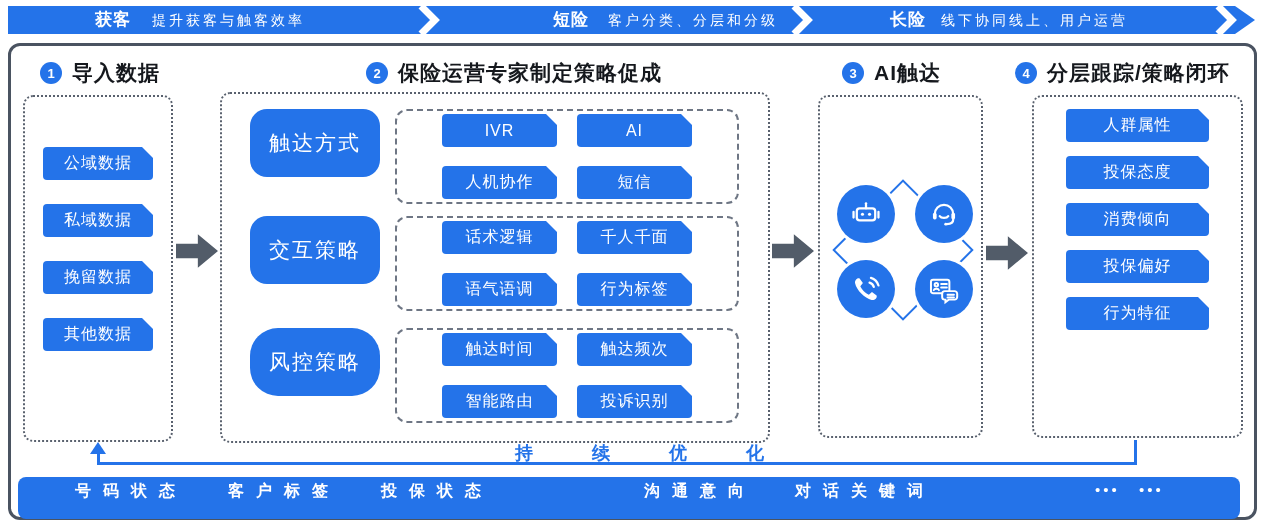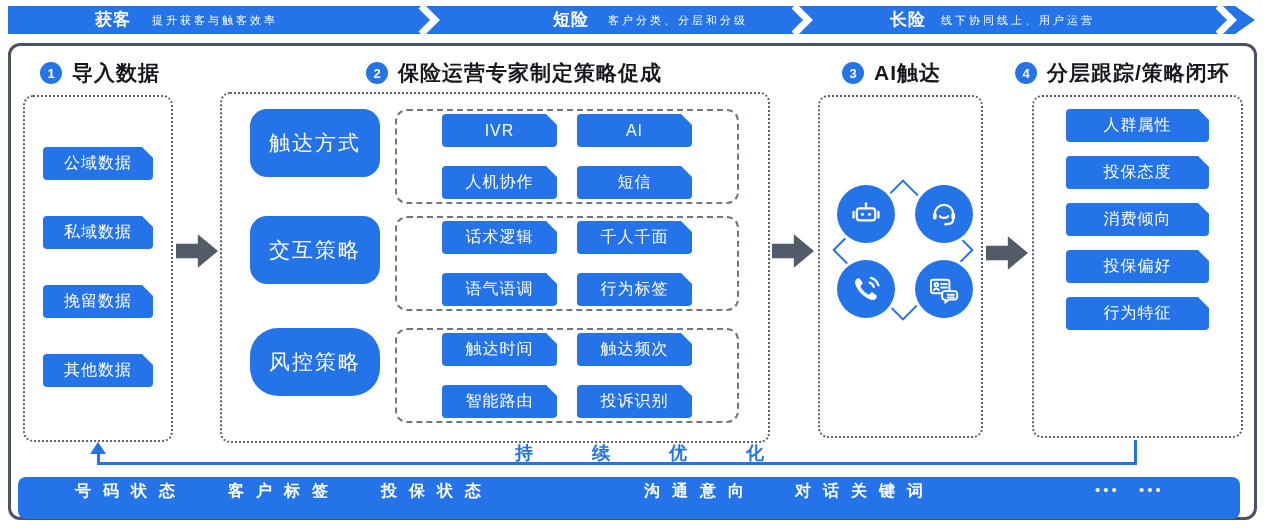--- a/index.html
+++ b/index.html
@@ -13,21 +13,21 @@
   body{
     font-family:"Liberation Sans","DejaVu Sans",sans-serif;
     background:#ffffff;
   }
   .page{position:relative;width:1264px;height:529px;background:#fff;overflow:hidden;}
   .abs{position:absolute;}
 
   
   .banner-text{position:absolute;top:6px;height:28px;line-height:28px;color:#fff;white-space:nowrap;}
   .banner-title{font-weight:bold;font-size:17px;letter-spacing:1px;}
-  .banner-sub{font-size:11px;letter-spacing:3px;}
+  .banner-sub{font-size:14px;letter-spacing:3px;}
   .banner-fill{fill:var(--accent-blue,#2473E9);}
   .banner-cut{stroke:#fff;stroke-width:7;fill:none;}
 
   
   .frame{position:absolute;left:8px;top:43px;width:1249px;height:477px;
          border:3px solid var(--slate-border,#4A5361);border-radius:12px;background:#fff;}
 
   
   .sec-header{position:absolute;display:flex;align-items:center;gap:10px;height:26px;}
   .num-badge{width:22px;height:22px;border-radius:50%;background:var(--accent-blue,#2473E9);
@@ -39,21 +39,21 @@
   .dashed-box{position:absolute;border:2px dashed var(--dash-gray,#6E7684);border-radius:12px;background:#fff;}
 
   
   .chip{background:var(--accent-blue,#2473E9);color:#fff;height:33px;border-radius:4px;
         clip-path:polygon(0 0, calc(100% - 11px) 0, 100% 11px, 100% 100%, 0 100%);
         display:flex;align-items:center;justify-content:center;
         font-size:16px;letter-spacing:1px;white-space:nowrap;}
   .w110{width:110px;} .w115{width:115px;} .w143{width:143px;}
 
   .chip-col{display:flex;flex-direction:column;align-items:center;}
-  .col1{padding-top:50px;gap:36px;}
+  .col1{padding-top:50px;gap:24px;}
   .col4{padding-top:12px;gap:14px;}
 
   
   .big-label{position:absolute;left:28px;width:130px;height:68px;background:var(--accent-blue,#2473E9);
              border-radius:17px;color:#fff;font-size:21px;font-weight:normal;letter-spacing:2px;
              display:flex;align-items:center;justify-content:center;}
   .chip-grid{position:absolute;left:173px;width:344px;height:95px;
              display:grid;grid-template-columns:115px 115px;gap:19px 20px;
              justify-content:center;align-content:center;}
 

